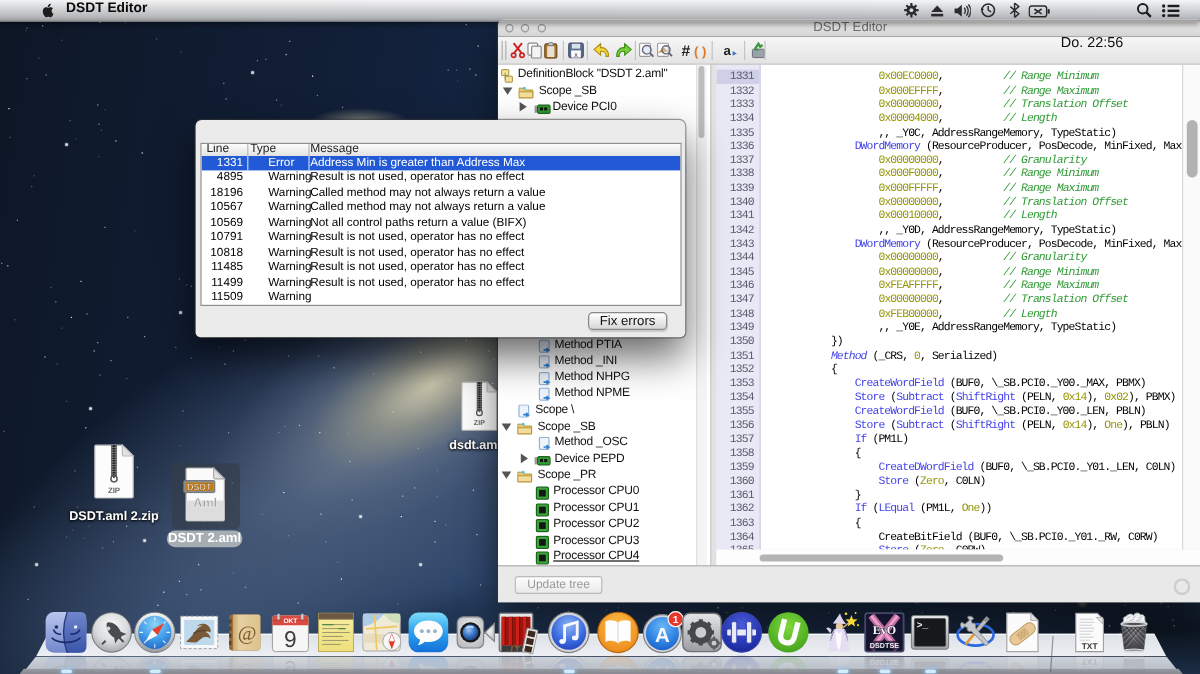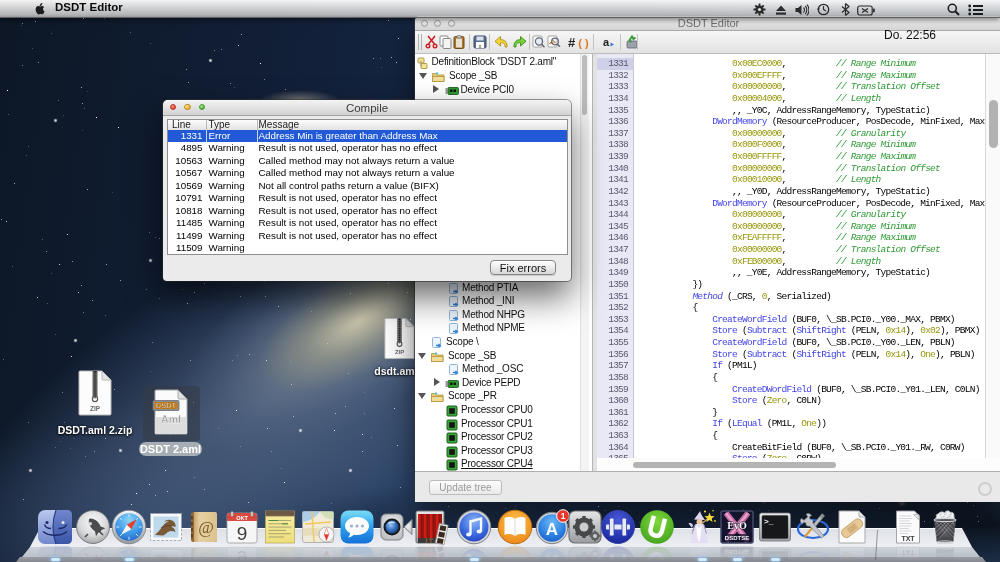--- a/index.html
+++ b/index.html
@@ -65,21 +65,21 @@
 #compile{position:absolute;left:163px;top:100px;width:408px;height:181px;background:#ebebeb;border-radius:5px 5px 4px 4px;box-shadow:0 16px 34px rgba(0,0,0,.6),0 0 0 1px rgba(60,60,60,.5);z-index:20;}
 #compile .titlebar{position:absolute;left:0;top:0;width:100%;height:15px;border-radius:5px 5px 0 0;background:linear-gradient(#f4f4f4,#d2d2d2);border-bottom:1px solid #a3a3a3;}
 #compile .titlebar .t{position:absolute;left:0;top:1.5px;width:100%;text-align:center;font-size:11.5px;color:#3c3c3c;}
 .tl{position:absolute;top:3.8px;width:6.5px;height:6.5px;border-radius:50%;box-sizing:border-box;}
 #tbl{position:absolute;left:3.5px;top:18.5px;width:401px;height:136px;background:#fff;border:1px solid #8e8e8e;box-sizing:border-box;overflow:hidden;font-size:9.8px;}
 #tbl .hdr{position:absolute;left:0;top:0;width:100%;height:10px;background:linear-gradient(#fdfdfd,#e2e2e2);border-bottom:1px solid #b0b0b0;}
 #tbl .hdr span{position:absolute;top:-1px;font-size:10px;color:#222;}
 #tbl .hv{position:absolute;top:0;width:1px;height:10px;background:#b9b9b9;}
 .trw{position:absolute;left:0;width:100%;height:12.47px;line-height:12.47px;color:#000;white-space:nowrap;}
 .trw .ln{position:absolute;left:0;width:35px;text-align:right;}
-.trw .ty{position:absolute;left:41px;white-space:nowrap;}
+.trw .ty{position:absolute;left:56px;white-space:nowrap;}
 .trw .ms{position:absolute;left:91px;white-space:nowrap;}
 .trw.sel{background:#2159d6;color:#fff;}
 #cstatus{position:absolute;left:7px;top:159px;font-size:10.5px;color:#111;}
 #fixbtn{position:absolute;left:327px;top:160px;width:66px;height:15px;border-radius:4px;border:1px solid #878787;background:linear-gradient(#fff,#d7d7d7);font-size:11px;color:#111;text-align:center;line-height:15px;box-sizing:border-box;box-shadow:0 1px 1px rgba(0,0,0,.15);}
 
 .dicon{position:absolute;z-index:5;}
 .dlabel{position:absolute;z-index:5;font-size:10.5px;font-weight:bold;color:#fff;text-shadow:0 1px 2px rgba(0,0,0,.9),0 0 3px rgba(0,0,0,.7);text-align:center;white-space:nowrap;}
 #selbox{position:absolute;left:143px;top:386px;width:57px;height:55px;background:rgba(52,60,70,.6);border-radius:4px;z-index:4;}
 #selpill{position:absolute;left:139px;top:442px;width:63px;height:14px;background:#a6adb3;border-radius:7px;z-index:5;font-size:11px;font-weight:bold;color:#fff;text-align:center;line-height:14px;}
 
@@ -482,26 +482,20 @@
   <div id="hsb">
       <div class="thumb"></div>
     </div>
   <div id="botbar">
       <div id="updtree">Update tree</div>
       <div id="spin"></div>
     </div>
 </div>
 
 <div id="compile">
-  <div class="titlebar">
-    <div class="tl" style="left:6.5px;background:radial-gradient(circle at 35% 30%,#ff9a8a,#ee4b40 60%,#c03028);border:0.5px solid #b5352b;"></div>
-    <div class="tl" style="left:21px;background:radial-gradient(circle at 35% 30%,#ffe9a0,#f5b231 60%,#d3912a);border:0.5px solid #c08f2c;"></div>
-    <div class="tl" style="left:35.5px;background:radial-gradient(circle at 35% 30%,#b8f0a8,#57ba3b 60%,#3f9428);border:0.5px solid #47992f;"></div>
-    <div class="t">Compile</div>
-  </div>
   <div id="tbl">
       <div class="hdr">
         <span style="left:4.5px;">Line</span>
         <span style="left:41px;">Type</span>
         <span style="left:91px;">Message</span>
         <div class="hv" style="left:38px;"></div>
         <div class="hv" style="left:89px;"></div>
       </div>
       <div class="trw sel" style="top:10.50px;">
         <span style="position:absolute;left:38px;top:0;width:1px;height:100%;background:rgba(255,255,255,.75);"></span>
@@ -509,21 +503,21 @@
         <span class="ln">1331</span>
         <span class="ty">Error</span>
         <span class="ms">Address Min is greater than Address Max</span>
       </div>
       <div class="trw" style="top:22.97px;">
         <span class="ln">4895</span>
         <span class="ty">Warning</span>
         <span class="ms">Result is not used, operator has no effect</span>
       </div>
       <div class="trw" style="top:35.44px;">
-        <span class="ln">10563</span>
+        <span class="ln">18196</span>
         <span class="ty">Warning</span>
         <span class="ms">Called method may not always return a value</span>
       </div>
       <div class="trw" style="top:47.91px;">
         <span class="ln">10567</span>
         <span class="ty">Warning</span>
         <span class="ms">Called method may not always return a value</span>
       </div>
       <div class="trw" style="top:60.38px;text-decoration:underline;">
         <span class="ln">10569</span>

